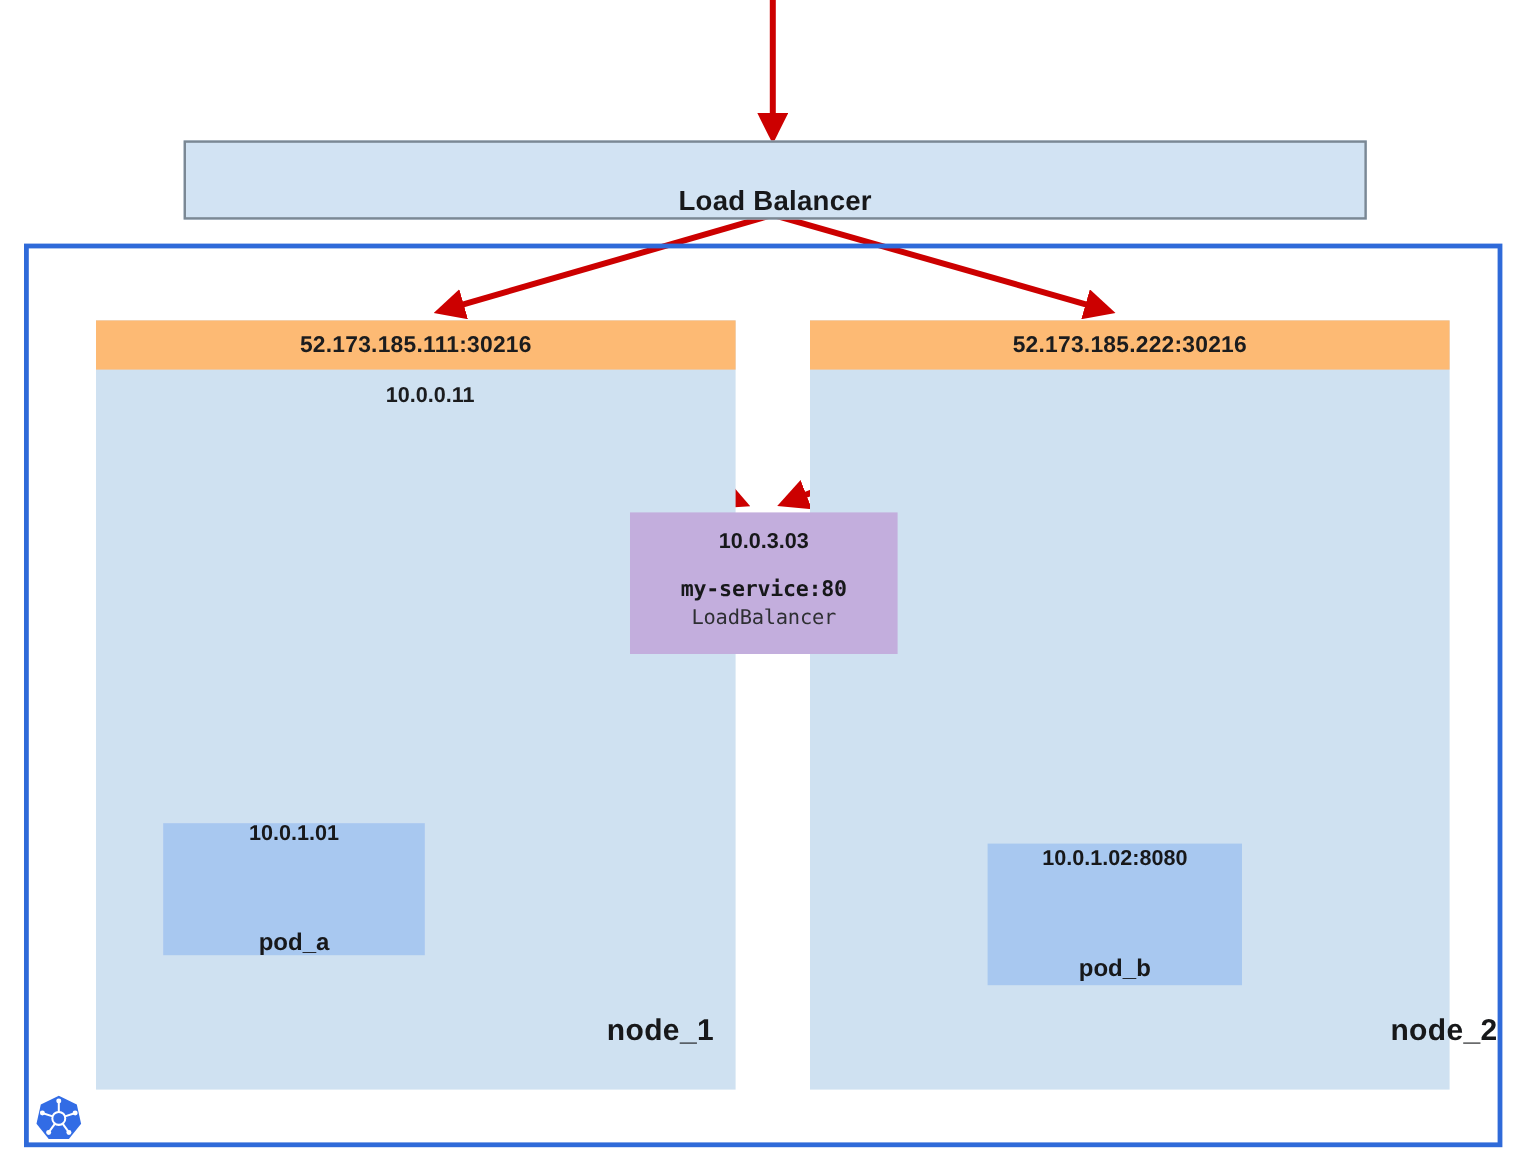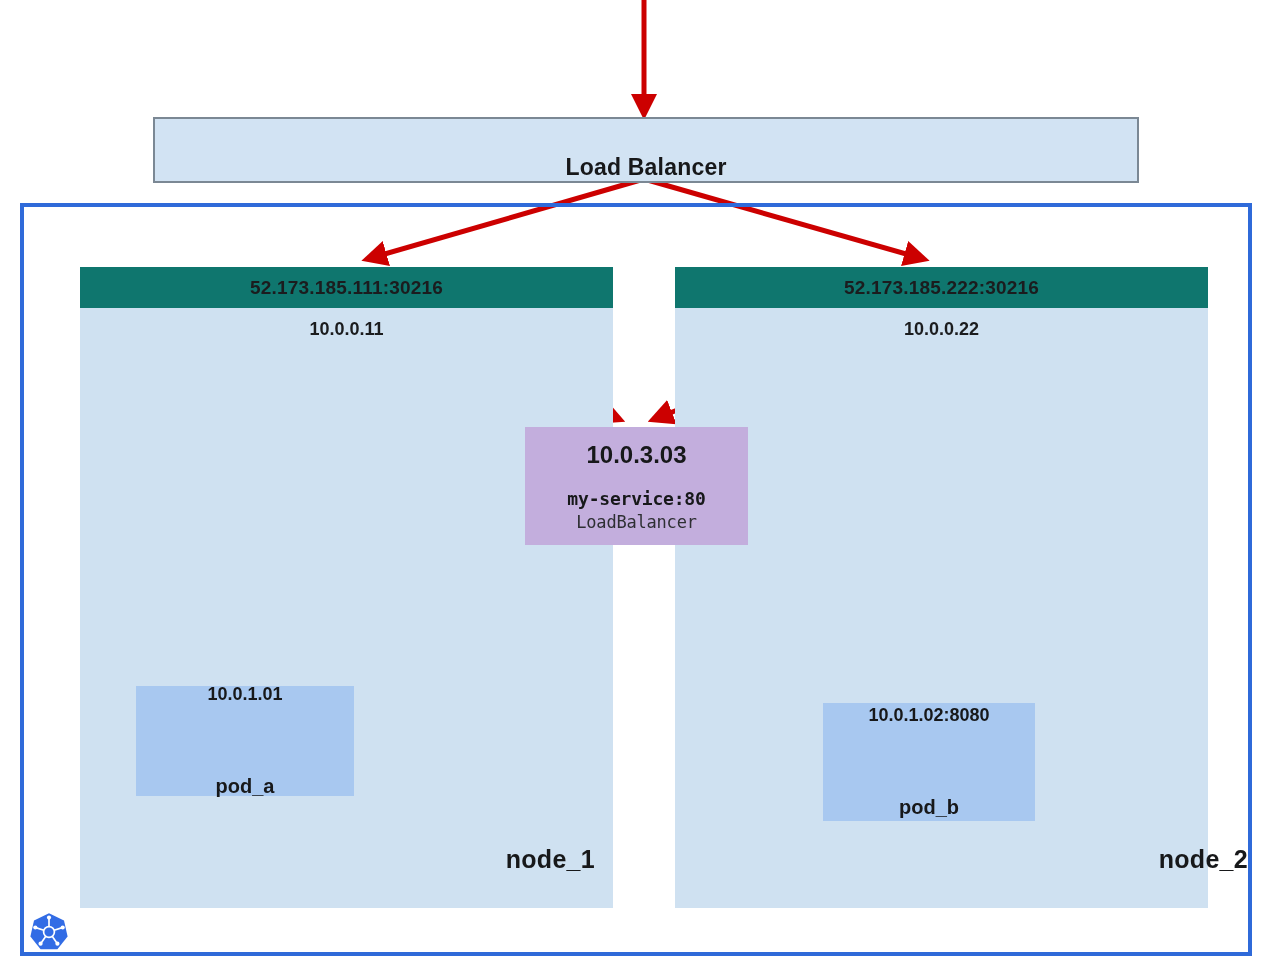--- a/index.html
+++ b/index.html
@@ -58,39 +58,40 @@
   }
   #node-1-panel { left: 80px; width: 533px; }
   #node-2-panel { left: 675px; width: 533px; }
 
   .node-header {
     position: absolute;
     left: 0;
     top: 0;
     width: 100%;
     height: 41px;
-    background: #0f766e;
+    background: #fdba74;
     display: flex;
     align-items: center;
     justify-content: center;
   }
   .node-header-label {
     font-size: 19px;
     font-weight: bold;
     color: #1b1c1e;
     letter-spacing: 0.2px;
   }
   .node-internal-ip {
     position: absolute;
     top: 52px;
     width: 100%;
     text-align: center;
     font-size: 18px;
     font-weight: bold;
     color: #1b1c1e;
+    margin-left: 12px;
   }
   .node-name {
     position: absolute;
     bottom: 34px;
     width: 100%;
     text-align: right;
     font-size: 25px;
     font-weight: bold;
     color: #17181a;
     letter-spacing: 0.3px;
@@ -130,21 +131,21 @@
     height: 118px;
     background: #c3aedd;
     display: flex;
     flex-direction: column;
     align-items: center;
     justify-content: flex-start;
     padding-top: 14px;
     box-sizing: border-box;
   }
   #service-box .service-ip {
-    font-size: 24px;
+    font-size: 18px;
     font-weight: bold;
     color: #17181a;
     margin-bottom: 19px;
   }
   #service-box .service-name {
     font-family: "DejaVu Sans Mono", monospace;
     font-size: 18px;
     font-weight: bold;
     color: #17181a;
     letter-spacing: -0.2px;
@@ -223,21 +224,20 @@
       <span class="node-header-label">52.173.185.111:30216</span>
     </div>
     <div class="node-internal-ip">10.0.0.11</div>
     <div class="node-name">node_1</div>
   </div>
 
   <div class="abs node-panel" id="node-2-panel">
     <div class="node-header">
       <span class="node-header-label">52.173.185.222:30216</span>
     </div>
-    <div class="node-internal-ip">10.0.0.22</div>
     <div class="node-name">node_2</div>
   </div>
 
   <div class="pod-box" id="pod-a-box">
     <span class="pod-ip">10.0.1.01</span>
     <span class="pod-name">pod_a</span>
   </div>
 
   <div class="pod-box" id="pod-b-box">
     <span class="pod-ip">10.0.1.02:8080</span>

